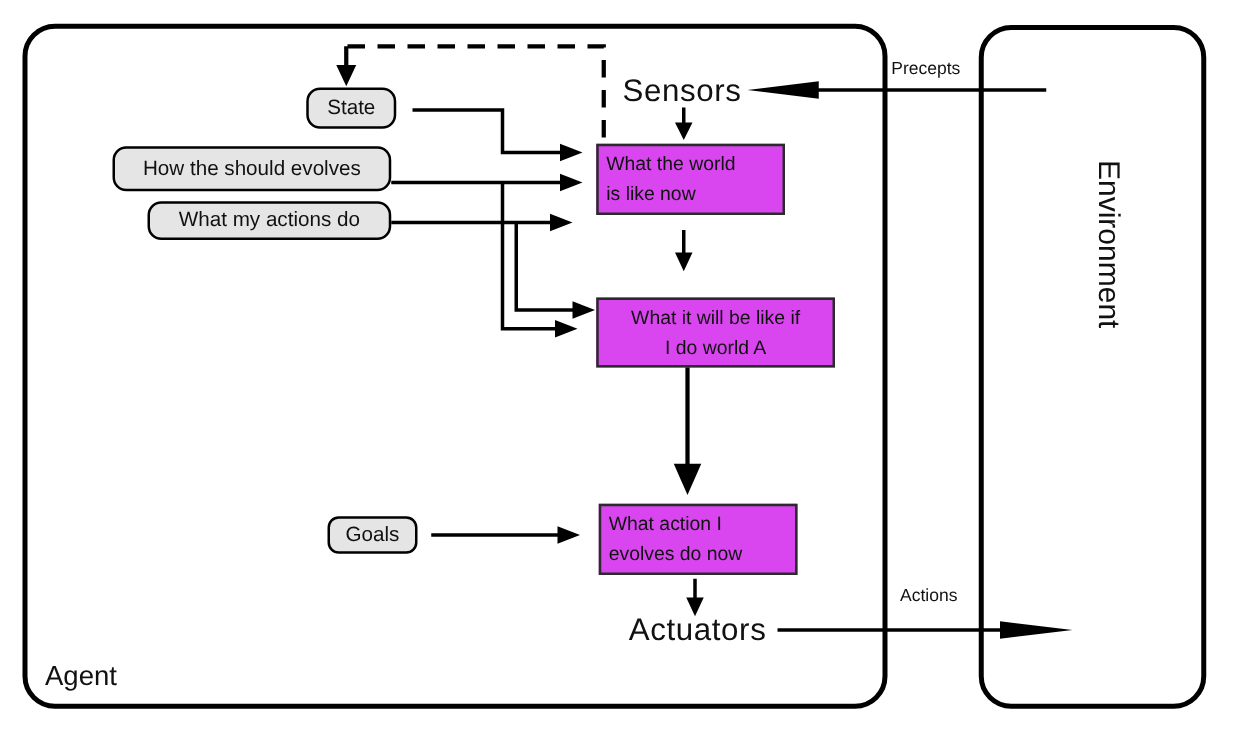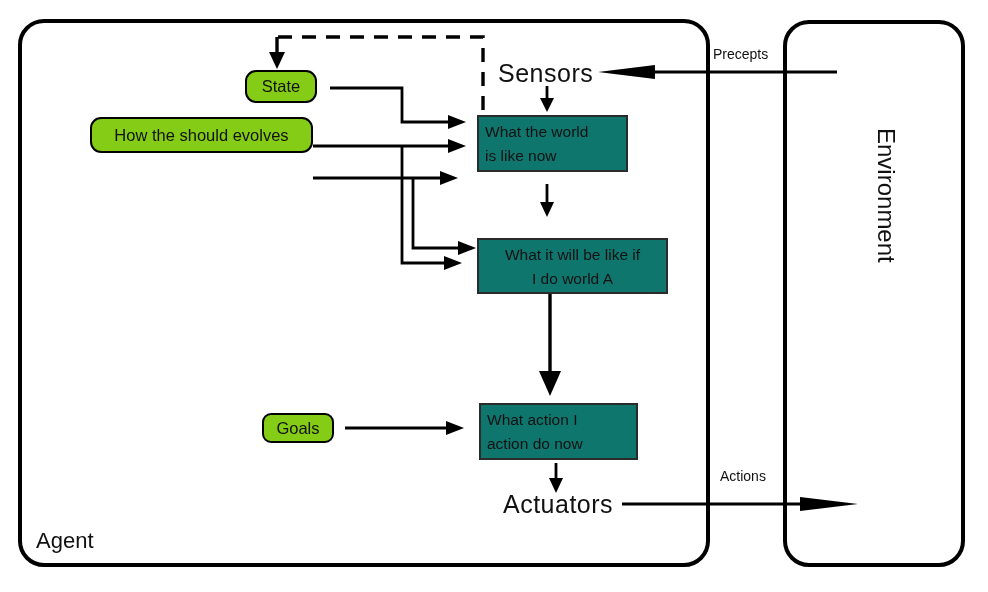--- a/index.html
+++ b/index.html
@@ -19,30 +19,30 @@
     box-sizing:border-box;
   }
   .connector-layer{
     position:absolute;left:0;top:0;width:988px;height:592px;
     pointer-events:none;
   }
   .pill{
     position:absolute;
     border:2px solid #000;
     border-radius:11px;
-    background:#84cc16;
+    background:#e5e5e5;
     display:flex;align-items:center;justify-content:center;
     font-size:16.5px;
     box-sizing:border-box;
     white-space:nowrap;
   }
   .rect{
     position:absolute;
     border:2px solid #2b2b2b;
-    background:#0f766e;
+    background:#d946ef;
     font-size:15.5px;
     line-height:1.55;
     padding:3px 6px;
     box-sizing:border-box;
     white-space:nowrap;
   }
   .rect span{display:block;}
   .big-label{
     position:absolute;
     font-size:25px;
@@ -121,38 +121,41 @@
   </svg>
 
   <div class="pill" style="left:245px;top:70px;width:72px;height:33px;">
     <span>State</span>
   </div>
 
   <div class="pill" style="left:90px;top:117px;width:223px;height:36px;">
     <span>How the should evolves</span>
   </div>
 
+  <div class="pill" style="left:118px;top:161px;width:195px;height:31px;">
+    <span>What my actions do</span>
+  </div>
 
   <div class="pill" style="left:262px;top:413px;width:72px;height:30px;border-radius:9px;">
     <span>Goals</span>
   </div>
 
   <div class="rect" style="left:477px;top:115px;width:151px;height:57px;">
     <span>What the world</span>
     <span>is like now</span>
   </div>
 
   <div class="rect" style="left:477px;top:238px;width:191px;height:56px;text-align:center;">
     <span>What it will be like if</span>
     <span>I do world A</span>
   </div>
 
   <div class="rect" style="left:479px;top:403px;width:159px;height:57px;">
     <span>What action I</span>
-    <span>action do now</span>
+    <span>evolves do now</span>
   </div>
 
   <div class="big-label" style="left:498px;top:59px;">Sensors</div>
 
   <div class="big-label" style="left:503px;top:490px;">Actuators</div>
 
   <div class="small-label" style="left:713px;top:46px;">Precepts</div>
 
   <div class="small-label" style="left:720px;top:468px;">Actions</div>
 

